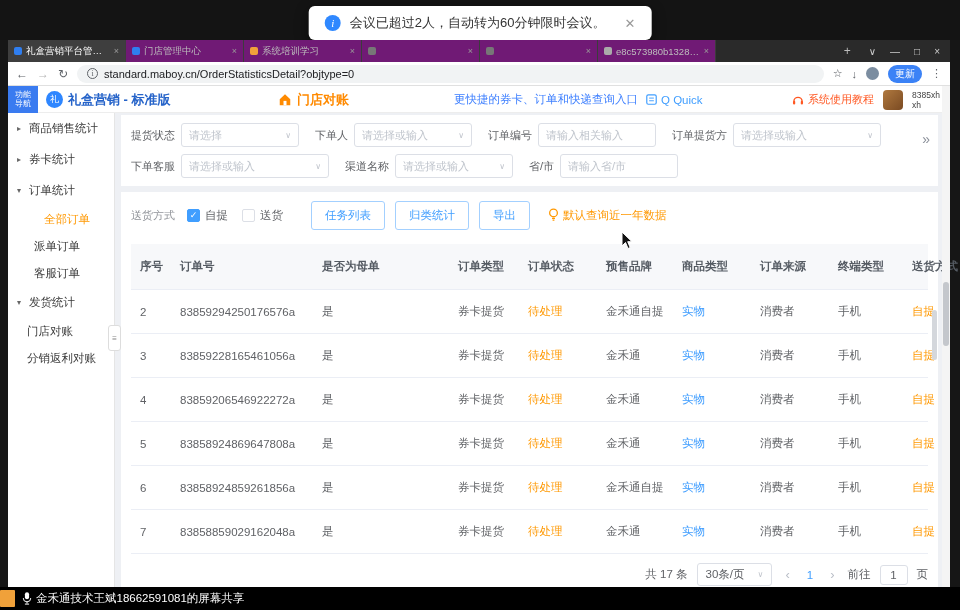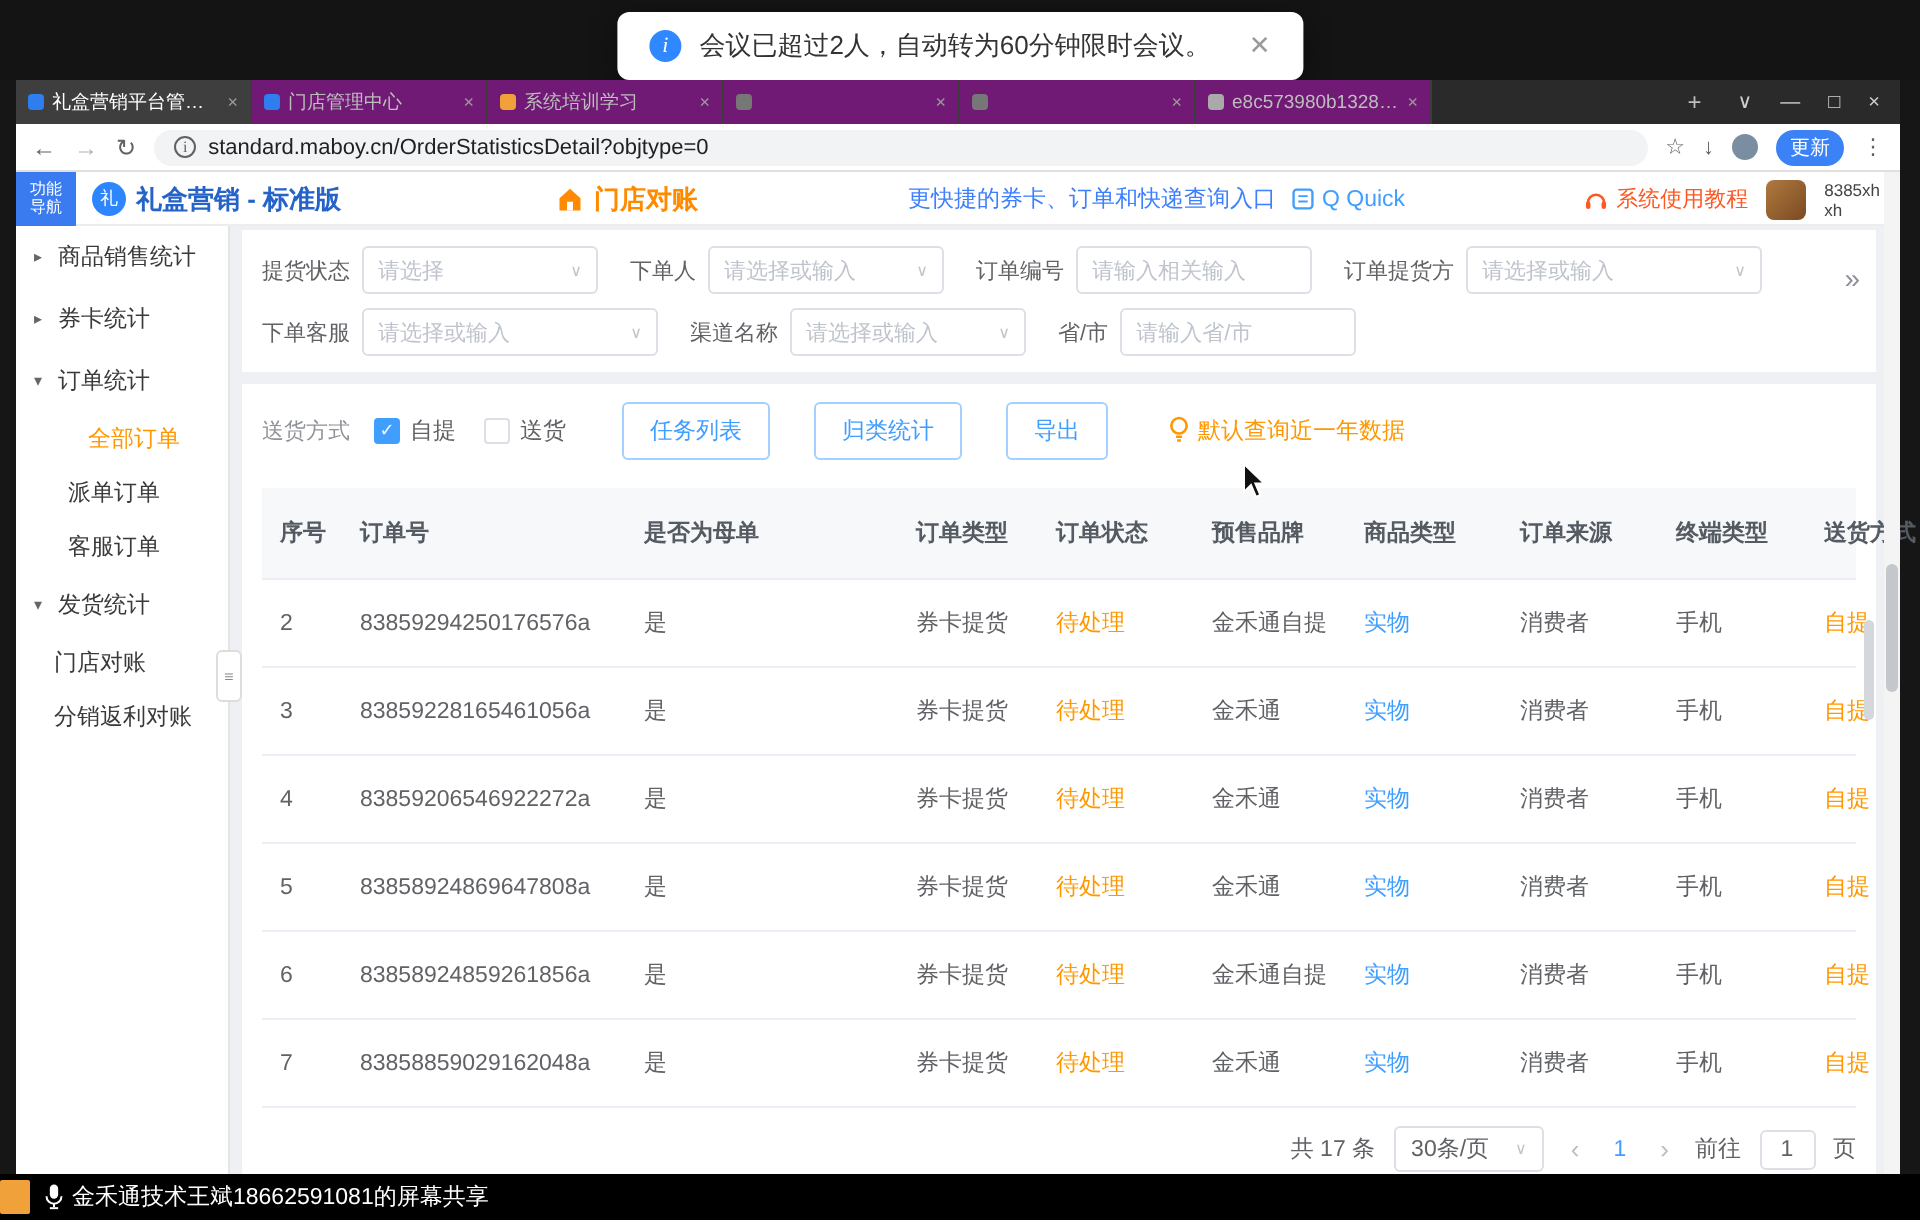--- a/index.html
+++ b/index.html
@@ -81,21 +81,21 @@
   .filter-collapse { position:absolute; right:8px; top:16px; color:#8a8f99; font-size:14px; cursor:pointer; }
 
   .table-panel { background:#fff; margin-top:6px; flex:1; padding:6px 10px 8px; display:flex; flex-direction:column; position:relative; min-height:0; }
   .delivery-row { display:flex; align-items:center; height:34px; flex:none; }
   .dlabel { font-size:11px; color:#909399; margin-right:12px; }
   .cbopt { display:flex; align-items:center; gap:5px; margin-right:14px; cursor:pointer; }
   .cbox { width:13px; height:13px; border:1px solid #dcdfe6; border-radius:2px; background:#fff; display:flex; align-items:center; justify-content:center; }
   .cbox.checked { background:#409eff; border-color:#409eff; color:#fff; font-size:9px; }
   .cblabel { font-size:11.5px; color:#606266; }
   .btn-outline { border:1px solid #a3d0ff; color:#409eff; background:#fff; border-radius:3px; font-size:11.5px; padding:6px 13px;
-                 margin-right:22px; cursor:pointer; font-family:inherit; }
+                 margin-right:10px; cursor:pointer; font-family:inherit; }
   .tip { display:flex; align-items:center; gap:4px; color:#ff9800; font-size:11.5px; margin-left:8px; }
 
   .tbl { margin-top:12px; flex:none; }
   .trow { display:flex; align-items:center; border-bottom:1px solid #ebeef5; }
   .trow.head { background:#f7f8fa; height:46px; border-bottom:1px solid #ebeef5; }
   .trow.body { height:44px; background:#fff; }
   .tcell { font-size:11.5px; color:#606266; padding-left:9px; white-space:nowrap; overflow:hidden; flex:none; }
   .trow.head .tcell { color:#555b63; font-weight:bold; }
   .c-orange { color:#ff9800; } .c-blue { color:#409eff; }
 

